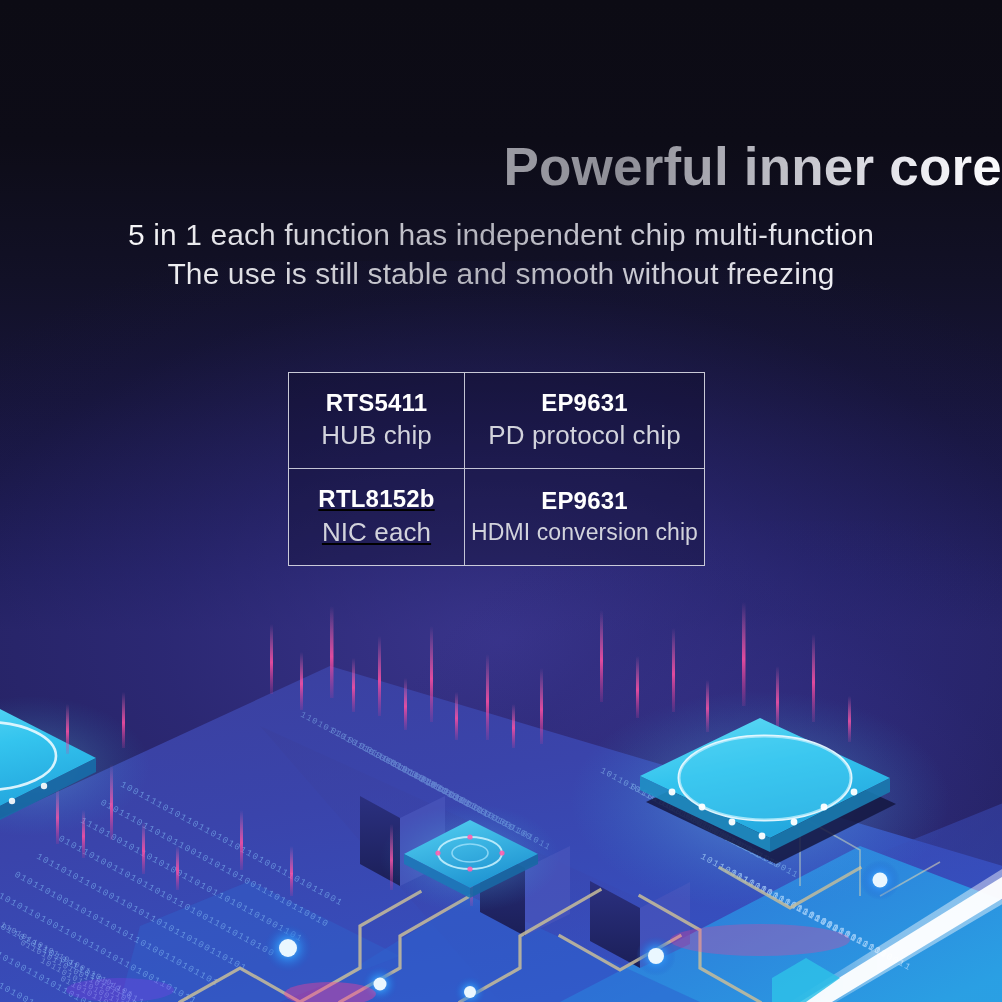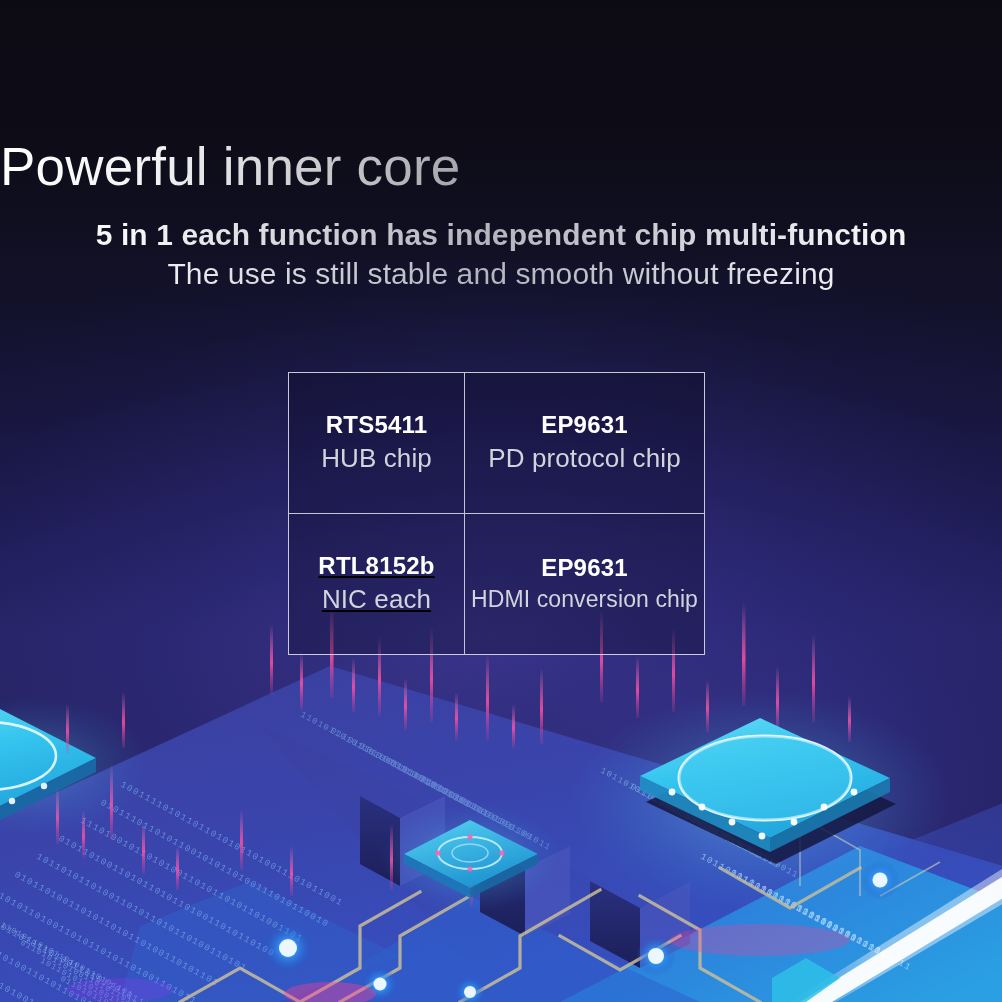--- a/index.html
+++ b/index.html
@@ -71,23 +71,23 @@
     overflow: hidden;
   }
   .artwork svg { display: block; }
 
   
   .headline {
     position: absolute;
     left: 0;
     right: 0;
     top: 138px;
-    text-align: left;
+    text-align: right;
     font-size: 53px;
-    font-weight: normal;
+    font-weight: bold;
     letter-spacing: 0.2px;
     line-height: 1.08;
     background: linear-gradient(100deg,
       #ffffff 0%,
       #f2f2f4 16%,
       #c8c8cc 33%,
       #9b9ba3 50%,
       #8e8e97 62%,
       #b9b9c1 76%,
       #e8e8ee 90%,
@@ -115,30 +115,30 @@
       #cfcfd6 32%,
       #b4b4bd 48%,
       #c9c9d2 64%,
       #ededf2 82%,
       #ffffff 100%);
     -webkit-background-clip: text;
     background-clip: text;
     color: transparent;
     -webkit-text-fill-color: transparent;
   }
-  .subhead.line1 { top: 217px; font-weight: bold; }
+  .subhead.line1 { top: 217px; }
   .subhead.line2 { top: 256px; }
 
   
   .spec-table {
     position: absolute;
     left: 288px;
     top: 372px;
     width: 417px;
-    height: 283px;
+    height: 194px;
     display: grid;
     grid-template-columns: 1fr 1fr;
     grid-template-rows: 1fr 1fr;
     border: 1.5px solid rgba(225,226,236,0.88);
     box-sizing: border-box;
     background: rgba(14,13,42,0.34);
   }
   .spec-cell {
     position: relative;
     box-sizing: border-box;

